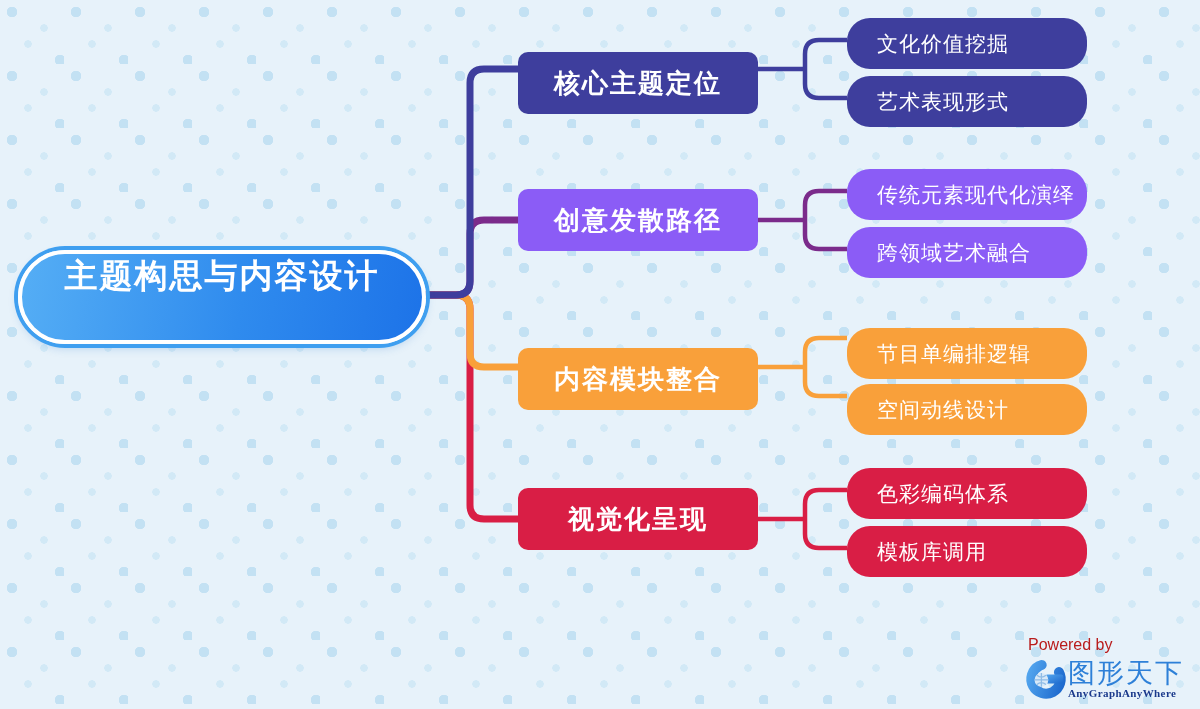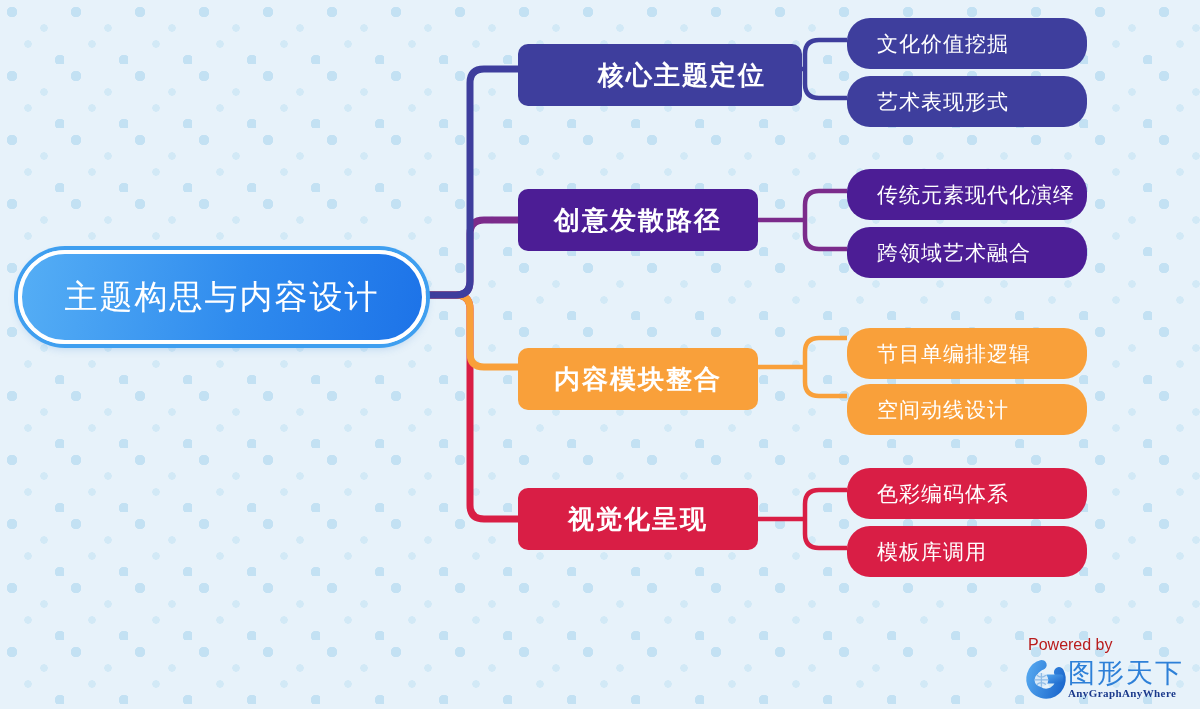--- a/index.html
+++ b/index.html
@@ -16,37 +16,37 @@
   }
   .connectors{position:absolute;left:0;top:0;width:1200px;height:709px;pointer-events:none;}
 
   
   .root{
     position:absolute;left:18px;top:250px;width:400px;height:86px;
     border-radius:47px;
     border:4px solid #ffffff;
     box-shadow:0 0 0 4px #3f9ff0, 0 4px 10px rgba(30,110,200,.25);
     background:linear-gradient(100deg,#55aef5 0%,#2f8bee 55%,#1d73e8 100%);
-    display:flex;align-items:center;justify-content:center;
-    color:#ffffff;font-size:33px;font-weight:normal;letter-spacing:2px;
+    display:flex;align-items:flex-start;justify-content:center;
+    color:#ffffff;font-size:33px;font-weight:bold;letter-spacing:2px;
     cursor:pointer;
   }
 
   
   .branch{
     position:absolute;left:518px;width:240px;height:62px;border-radius:10px;
     display:flex;align-items:center;justify-content:center;
     color:#ffffff;font-size:26px;font-weight:bold;letter-spacing:2px;
     cursor:pointer;
   }
   .b1{background:#3e3e9d;}
-  .b2{background:#4c1d95;}
+  .b2{background:#8b5cf6;}
   .b3{background:#f9a03a;margin-top:12px;}
   .b4{background:#d91e45;}
-  .branch.p1{top:44px;padding-left:44px;}
+  .branch.p1{top:52px;}
   .branch.p2{top:189px;}
   .branch.p3{top:336px;}
   .branch.p4{top:488px;}
 
   
   .child{
     position:absolute;left:847px;width:240px;height:51px;border-radius:23px;
     display:flex;align-items:center;box-sizing:border-box;padding-left:30px;
     color:#ffffff;font-size:21px;font-weight:500;letter-spacing:1px;
     cursor:pointer;

